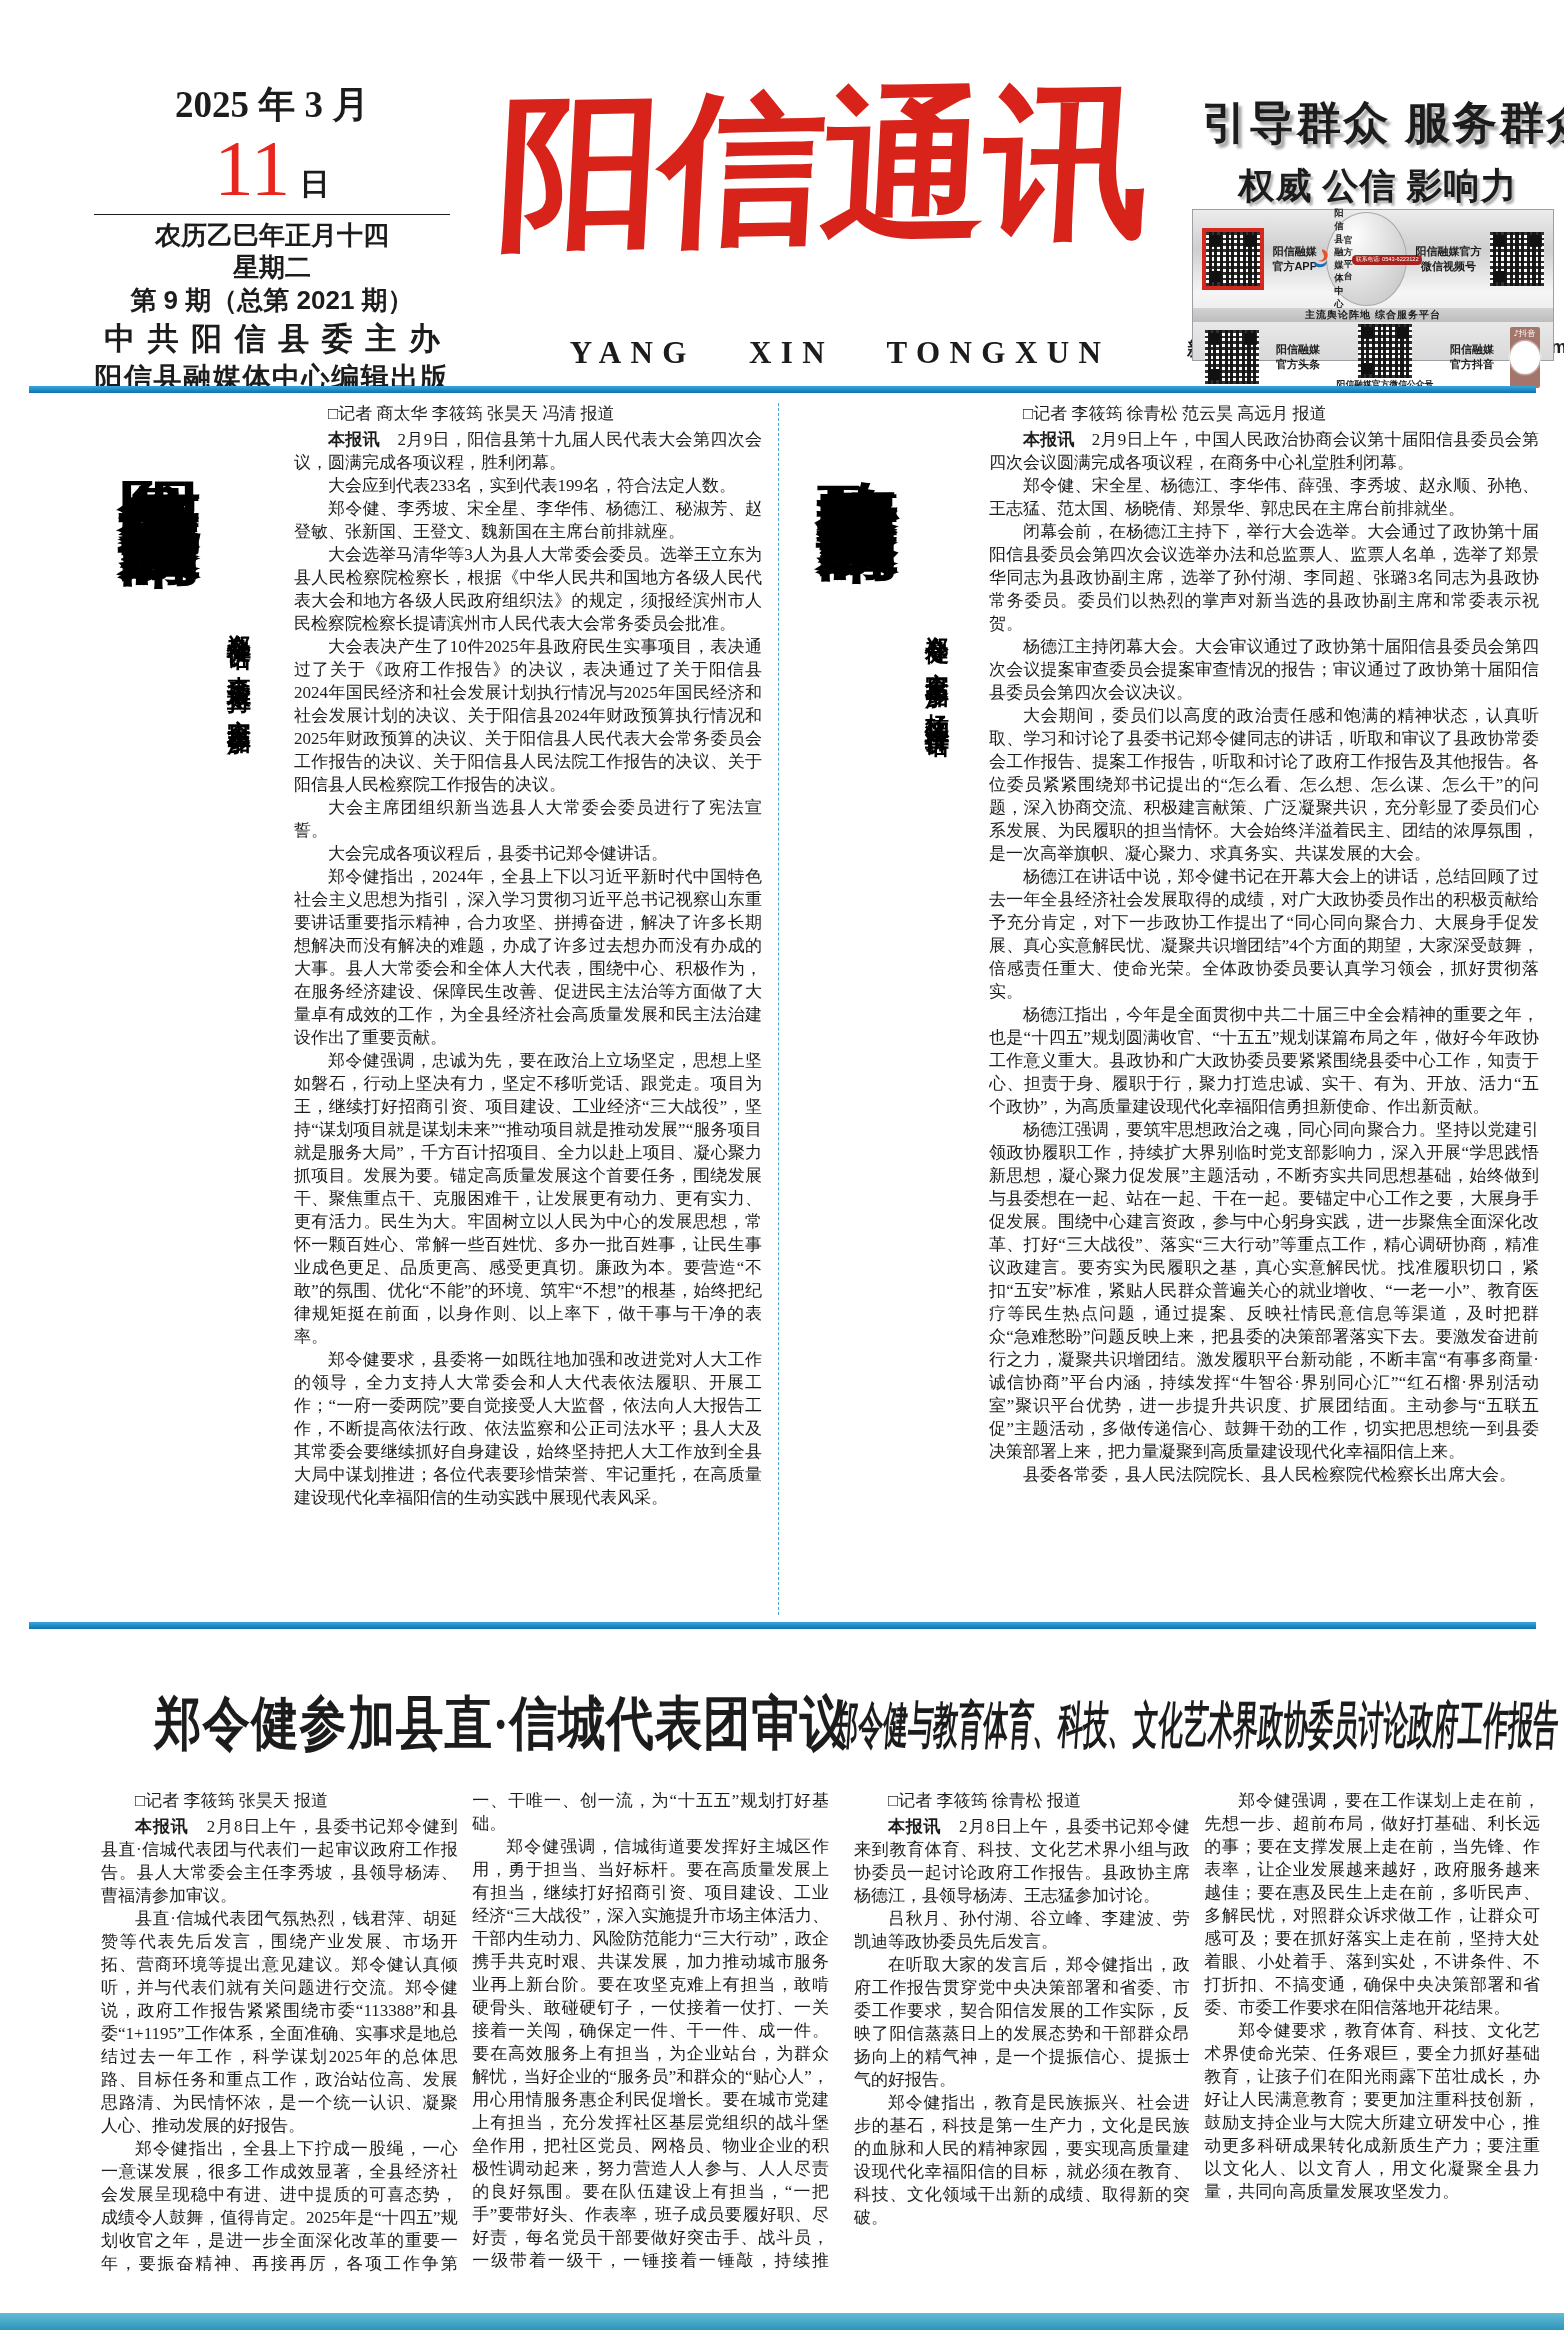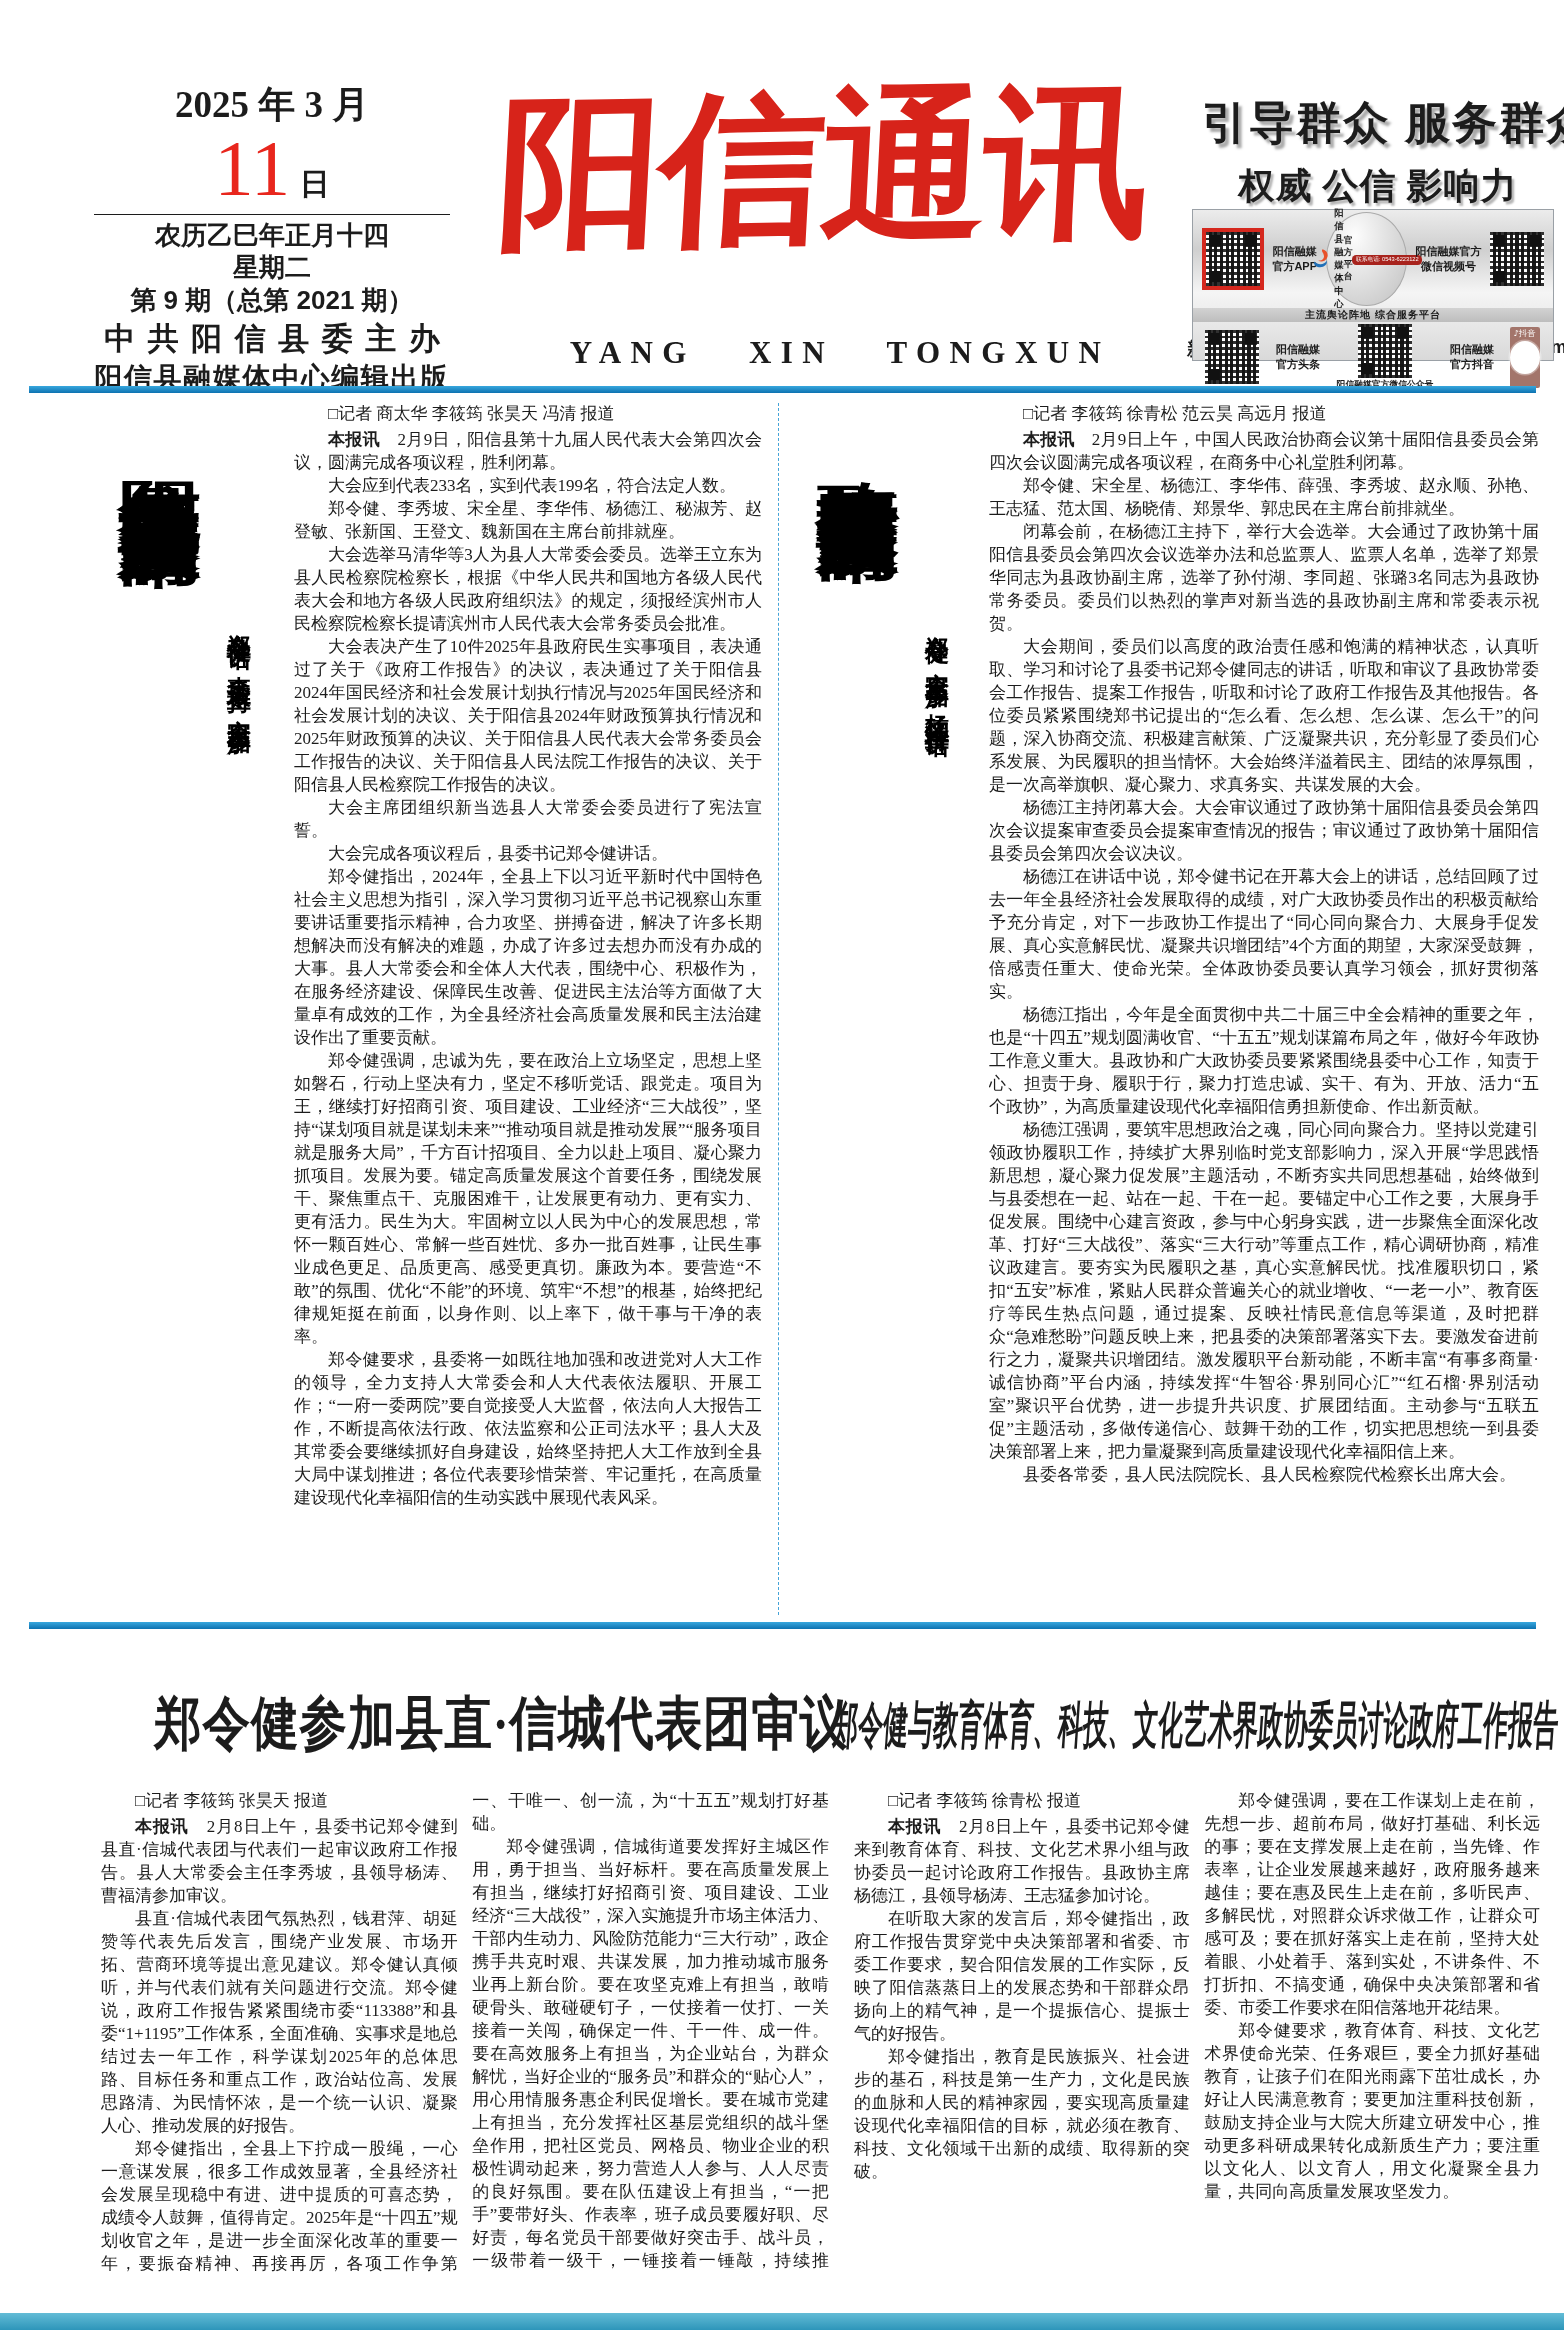--- a/index.html
+++ b/index.html
@@ -187,22 +187,22 @@
   <div class="divider-v"></div>
 
   <div class="v-headline hr-headline">政协第十届阳信县委员会第四次会议胜利闭幕</div>
   <div class="v-subhead hr-subhead">郑令健　宋全星参加　杨德江主持讲话</div>
   <div class="body-col hr-body">
     <p class="byline">□记者 李筱筠  徐青松  范云昊  高远月  报道</p>
     <div>
         <p class="para"><b>本报讯　</b>2月9日上午，中国人民政治协商会议第十届阳信县委员会第四次会议圆满完成各项议程，在商务中心礼堂胜利闭幕。</p>
         <p class="para">郑令健、宋全星、杨德江、李华伟、薛强、李秀坡、赵永顺、孙艳、王志猛、范太国、杨晓倩、郑景华、郭忠民在主席台前排就坐。</p>
         <p class="para">闭幕会前，在杨德江主持下，举行大会选举。大会通过了政协第十届阳信县委员会第四次会议选举办法和总监票人、监票人名单，选举了郑景华同志为县政协副主席，选举了孙付湖、李同超、张璐3名同志为县政协常务委员。委员们以热烈的掌声对新当选的县政协副主席和常委表示祝贺。</p>
+        <p class="para">杨德江主持闭幕大会。大会审议通过了政协第十届阳信县委员会第四次会议提案审查委员会提案审查情况的报告；审议通过了政协第十届阳信县委员会第四次会议决议。</p>
         <p class="para">大会期间，委员们以高度的政治责任感和饱满的精神状态，认真听取、学习和讨论了县委书记郑令健同志的讲话，听取和审议了县政协常委会工作报告、提案工作报告，听取和讨论了政府工作报告及其他报告。各位委员紧紧围绕郑书记提出的“怎么看、怎么想、怎么谋、怎么干”的问题，深入协商交流、积极建言献策、广泛凝聚共识，充分彰显了委员们心系发展、为民履职的担当情怀。大会始终洋溢着民主、团结的浓厚氛围，是一次高举旗帜、凝心聚力、求真务实、共谋发展的大会。</p>
-        <p class="para">杨德江主持闭幕大会。大会审议通过了政协第十届阳信县委员会第四次会议提案审查委员会提案审查情况的报告；审议通过了政协第十届阳信县委员会第四次会议决议。</p>
         <p class="para">杨德江在讲话中说，郑令健书记在开幕大会上的讲话，总结回顾了过去一年全县经济社会发展取得的成绩，对广大政协委员作出的积极贡献给予充分肯定，对下一步政协工作提出了“同心同向聚合力、大展身手促发展、真心实意解民忧、凝聚共识增团结”4个方面的期望，大家深受鼓舞，倍感责任重大、使命光荣。全体政协委员要认真学习领会，抓好贯彻落实。</p>
         <p class="para">杨德江指出，今年是全面贯彻中共二十届三中全会精神的重要之年，也是“十四五”规划圆满收官、“十五五”规划谋篇布局之年，做好今年政协工作意义重大。县政协和广大政协委员要紧紧围绕县委中心工作，知责于心、担责于身、履职于行，聚力打造忠诚、实干、有为、开放、活力“五个政协”，为高质量建设现代化幸福阳信勇担新使命、作出新贡献。</p>
         <p class="para">杨德江强调，要筑牢思想政治之魂，同心同向聚合力。坚持以党建引领政协履职工作，持续扩大界别临时党支部影响力，深入开展“学思践悟新思想，凝心聚力促发展”主题活动，不断夯实共同思想基础，始终做到与县委想在一起、站在一起、干在一起。要锚定中心工作之要，大展身手促发展。围绕中心建言资政，参与中心躬身实践，进一步聚焦全面深化改革、打好“三大战役”、落实“三大行动”等重点工作，精心调研协商，精准议政建言。要夯实为民履职之基，真心实意解民忧。找准履职切口，紧扣“五安”标准，紧贴人民群众普遍关心的就业增收、“一老一小”、教育医疗等民生热点问题，通过提案、反映社情民意信息等渠道，及时把群众“急难愁盼”问题反映上来，把县委的决策部署落实下去。要激发奋进前行之力，凝聚共识增团结。激发履职平台新动能，不断丰富“有事多商量·诚信协商”平台内涵，持续发挥“牛智谷·界别同心汇”“红石榴·界别活动室”聚识平台优势，进一步提升共识度、扩展团结面。主动参与“五联五促”主题活动，多做传递信心、鼓舞干劲的工作，切实把思想统一到县委决策部署上来，把力量凝聚到高质量建设现代化幸福阳信上来。</p>
         <p class="para">县委各常委，县人民法院院长、县人民检察院代检察长出席大会。</p>
       </div>
   </div>
 
   <div class="bar bar-mid"></div>
 
   <div class="bl-headline">
@@ -218,20 +218,21 @@
       </div>
   </div>
 
   <div class="br-headline">
     <span>郑令健与教育体育、科技、文化艺术界政协委员讨论政府工作报告</span>
   </div>
   <div class="cols br-cols">
     <p class="byline">□记者 李筱筠  徐青松  报道</p>
     <div>
         <p class="para"><b>本报讯　</b>2月8日上午，县委书记郑令健来到教育体育、科技、文化艺术界小组与政协委员一起讨论政府工作报告。县政协主席杨德江，县领导杨涛、王志猛参加讨论。</p>
+        <p class="para">吕秋月、孙付湖、谷立峰、李建波、劳凯迪等政协委员先后发言。</p>
         <p class="para">在听取大家的发言后，郑令健指出，政府工作报告贯穿党中央决策部署和省委、市委工作要求，契合阳信发展的工作实际，反映了阳信蒸蒸日上的发展态势和干部群众昂扬向上的精气神，是一个提振信心、提振士气的好报告。</p>
         <p class="para">郑令健指出，教育是民族振兴、社会进步的基石，科技是第一生产力，文化是民族的血脉和人民的精神家园，要实现高质量建设现代化幸福阳信的目标，就必须在教育、科技、文化领域干出新的成绩、取得新的突破。</p>
         <p class="para">郑令健强调，要在工作谋划上走在前，先想一步、超前布局，做好打基础、利长远的事；要在支撑发展上走在前，当先锋、作表率，让企业发展越来越好，政府服务越来越佳；要在惠及民生上走在前，多听民声、多解民忧，对照群众诉求做工作，让群众可感可及；要在抓好落实上走在前，坚持大处着眼、小处着手、落到实处，不讲条件、不打折扣、不搞变通，确保中央决策部署和省委、市委工作要求在阳信落地开花结果。</p>
         <p class="para">郑令健要求，教育体育、科技、文化艺术界使命光荣、任务艰巨，要全力抓好基础教育，让孩子们在阳光雨露下茁壮成长，办好让人民满意教育；要更加注重科技创新，鼓励支持企业与大院大所建立研发中心，推动更多科研成果转化成新质生产力；要注重以文化人、以文育人，用文化凝聚全县力量，共同向高质量发展攻坚发力。</p>
       </div>
   </div>
 
   <div class="bottom-band"></div>
 </div>
 

